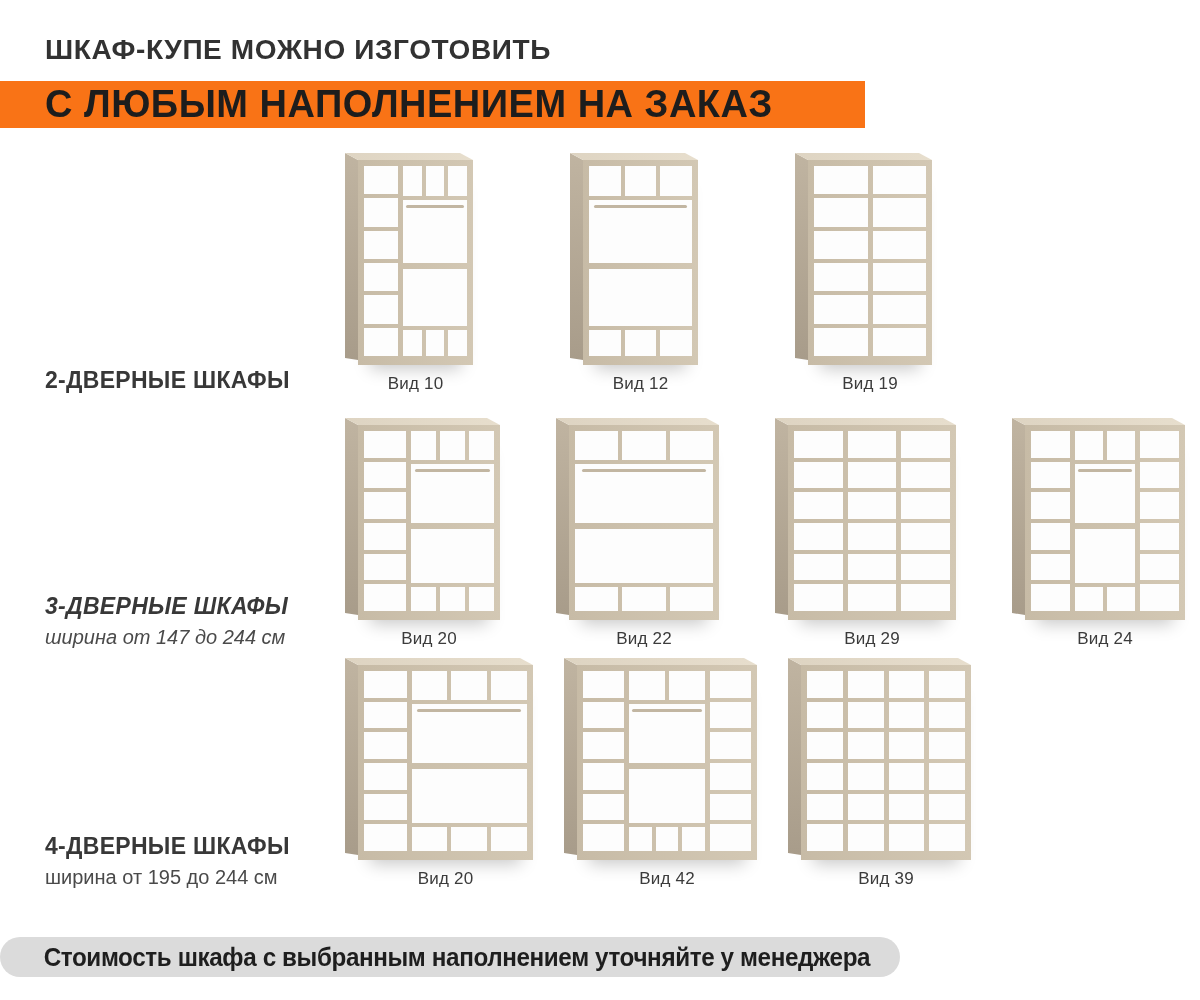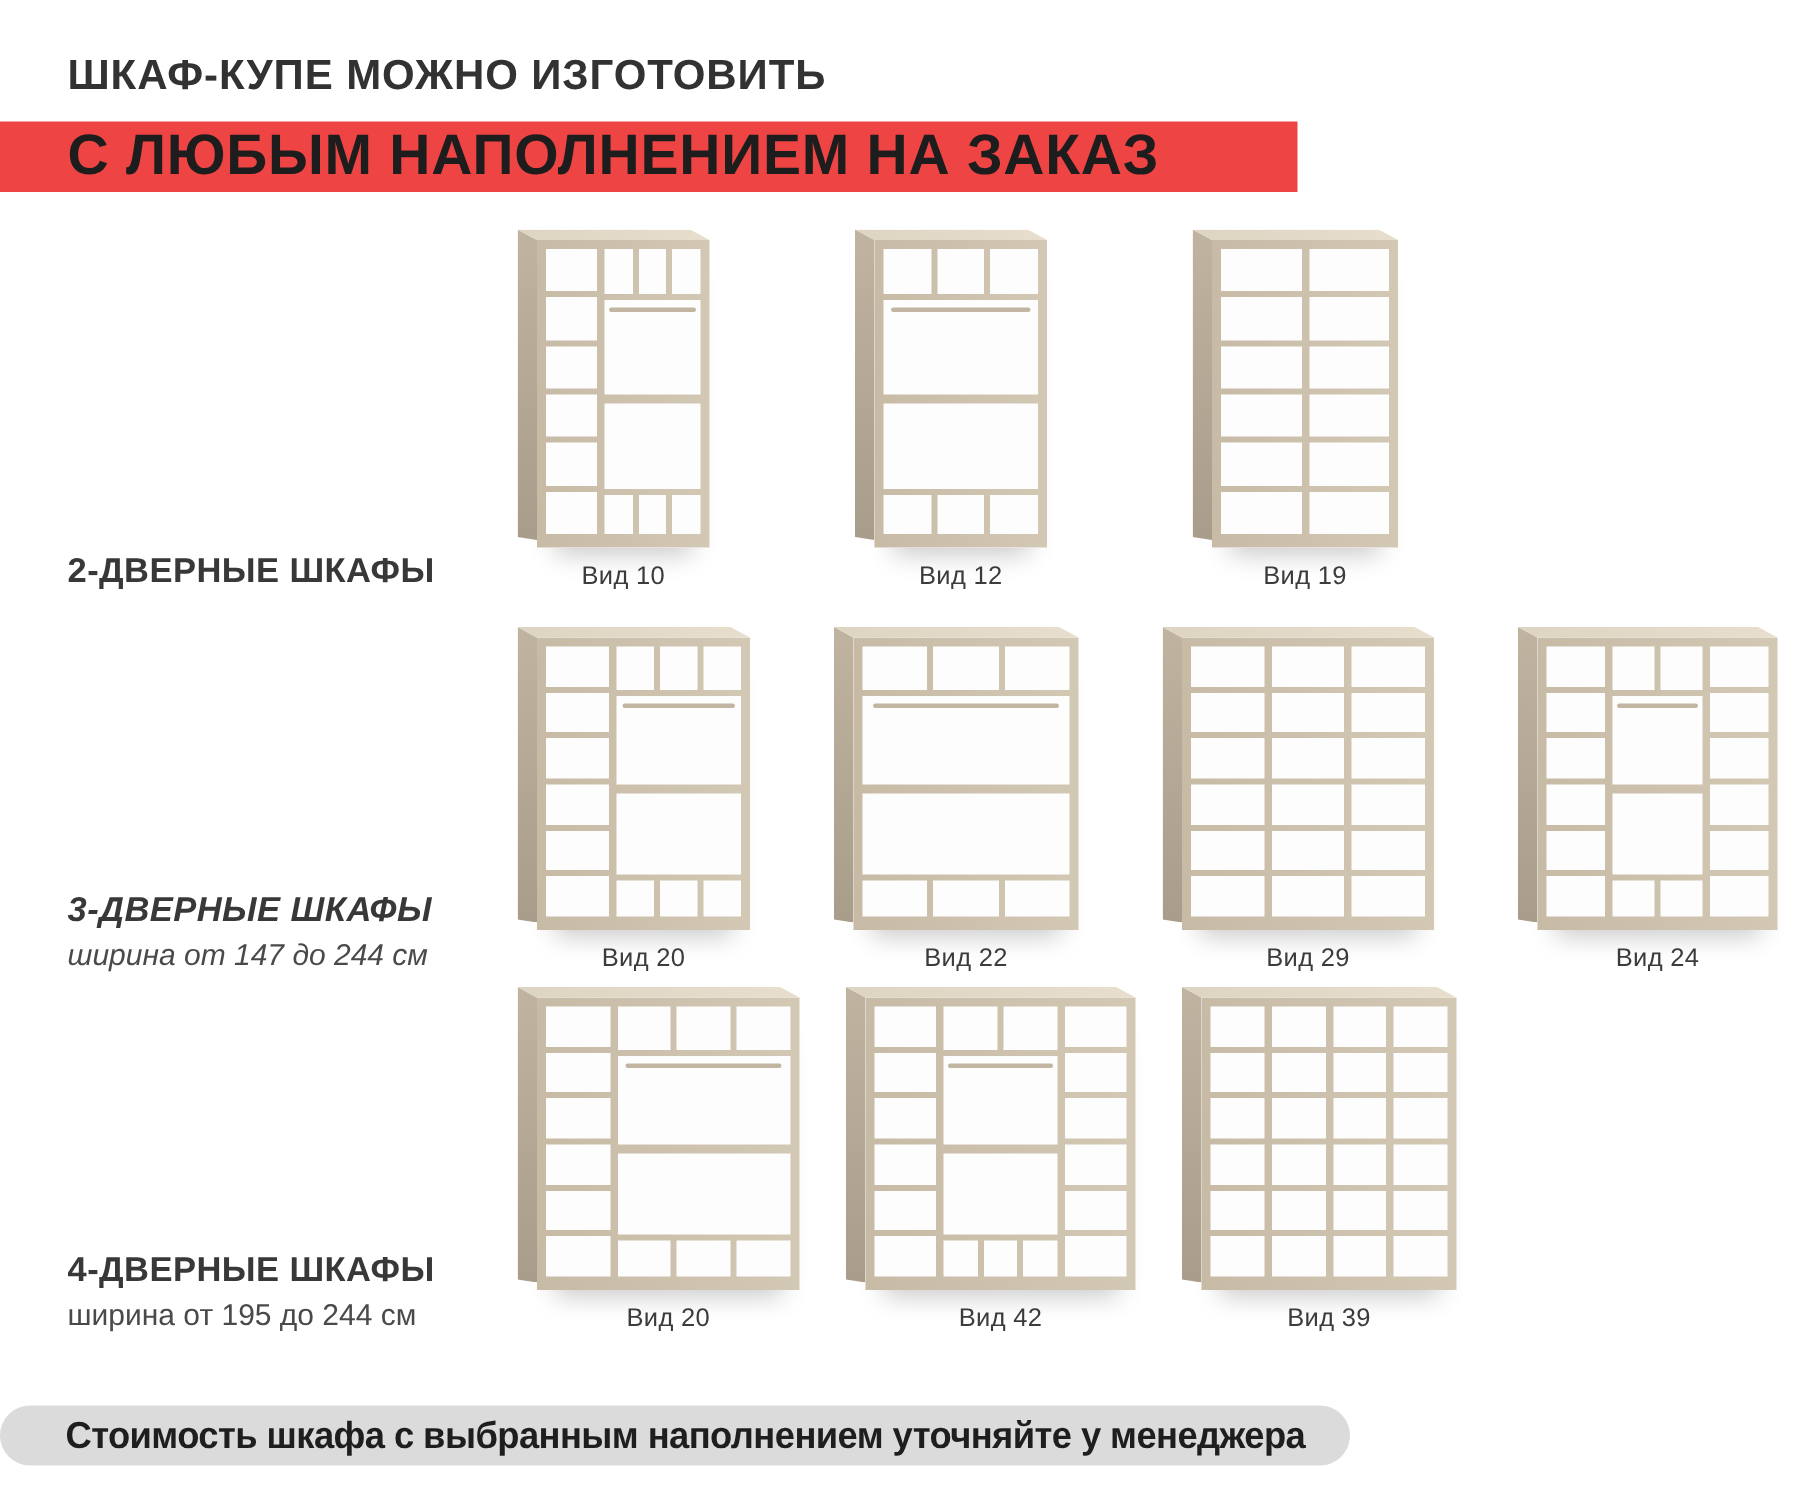--- a/index.html
+++ b/index.html
@@ -91,21 +91,21 @@
     transform-origin:left center;
   }
 </style>
 </head>
 <body>
 
 <div class="page">
 
   <div class="hdr-title">ШКАФ-КУПЕ МОЖНО ИЗГОТОВИТЬ</div>
 
-  <div class="hdr-band" style="background: #ef4444;">
+  <div class="hdr-band" style="background: #f97316;">
     <span>С ЛЮБЫМ НАПОЛНЕНИЕМ НА ЗАКАЗ</span>
   </div>
 
   <section class="wrow wrow-0">
     <div class="row-label">
       <div class="row-title">2-ДВЕРНЫЕ ШКАФЫ</div>
     </div>
     <div class="row-items">
         <div class="wfig">
           <div class="wbox" style="width: 115px; height: 205px;">

